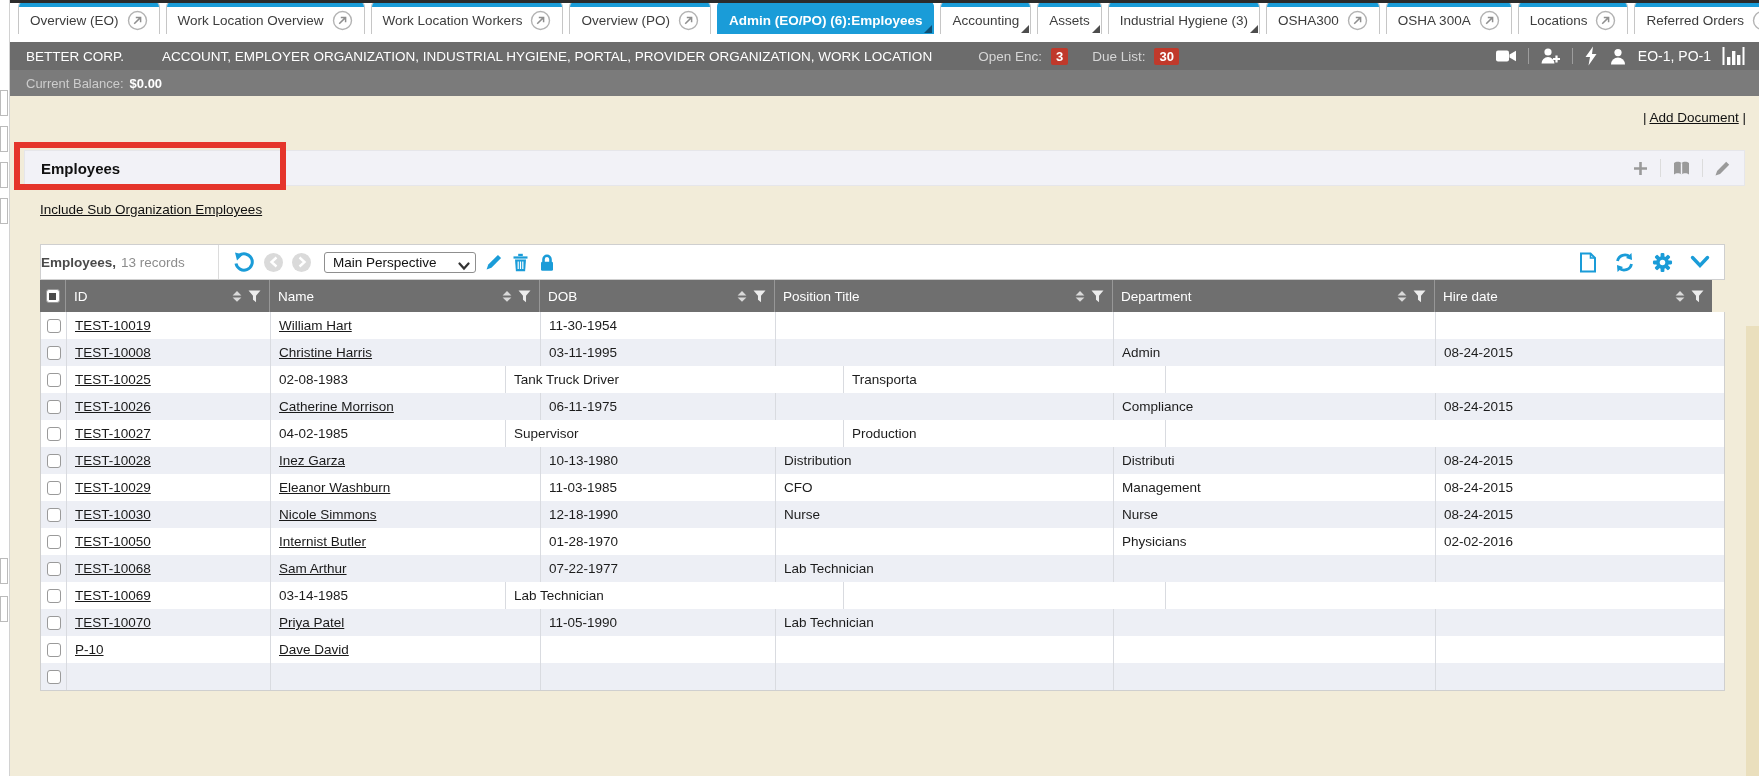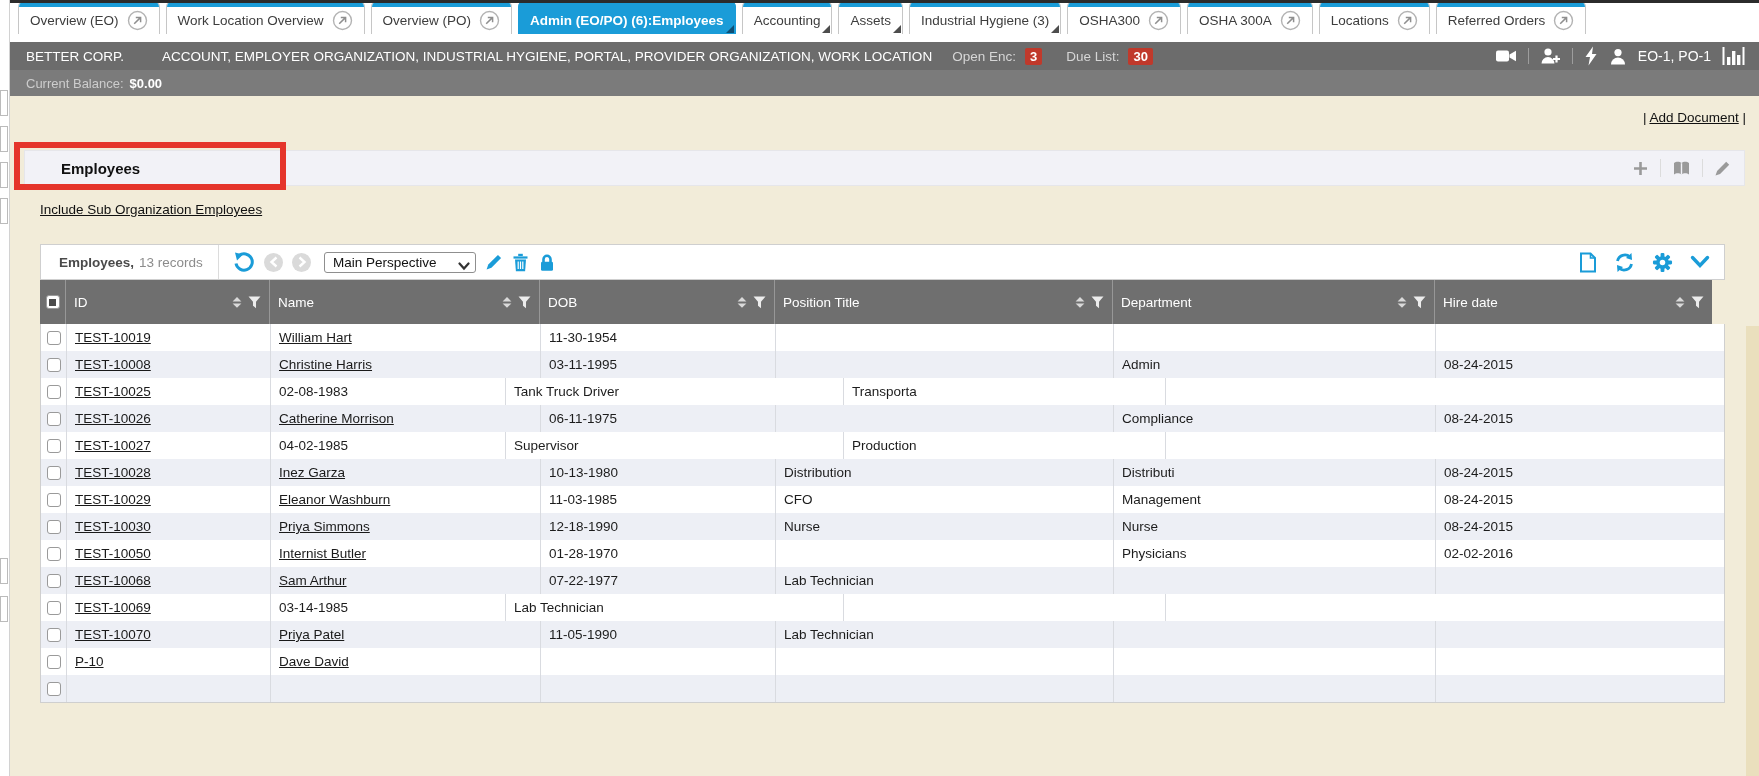--- a/index.html
+++ b/index.html
@@ -24,57 +24,57 @@
   .tab.active { background:#1a9cd8; border-color:#1a9cd8; color:#fff; font-weight:bold; }
   .tab .ext { margin-left:8px; width:21px; height:21px; display:inline-flex; }
   .fold { position:absolute; right:1px; bottom:1px; width:0; height:0;
     border-style:solid; border-width:0 0 8px 8px; border-color:transparent transparent #4d4d4d transparent; }
   .tab.active .fold { border-color:transparent transparent #0e4f74 transparent; }
   
   .orgbar { position:absolute; left:10px; right:0; top:42px; height:28px; background:#6c6c6c; color:#fff;
     display:flex; align-items:center; padding:0 14px 0 16px; }
   .modules { margin-left:38px; }
   .enc-label, .due-label { color:#d6d6d6; }
-  .enc-label { margin-left:20px; }
+  .enc-label { margin-left:46px; }
   .due-label { margin-left:24px; }
   .badge { background:#c0392b; color:#fff; font-weight:bold; padding:1px 5px; margin-left:9px; border-radius:2px; font-size:13px; }
   .org-icons { margin-left:auto; display:flex; align-items:center; gap:11px; }
   .vsep { width:1px; height:16px; background:#9d9d9d; }
   .user-label { font-size:14px; }
   
   .balbar { position:absolute; left:10px; right:0; top:70px; height:26px; background:#7b7b7b; color:#cdcdcd;
     display:flex; align-items:center; padding-left:16px; font-size:13px; }
   .balval { color:#fff; font-weight:bold; margin-left:6px; }
   
   .content { position:absolute; left:10px; right:0; top:96px; bottom:0; background:#f2ecd9; }
   .right-strip { position:absolute; right:0; top:230px; bottom:0; width:13px; background:#eadfbd; }
   .adddoc { text-align:right; padding:14px 13px 0 0; height:32px; color:#111; }
   .adddoc a { color:#111; text-decoration:underline; cursor:pointer;margin-top:12px; }
   .section-bar { margin:22px 14px 0 14px; height:36px; background:#f2f2f7; border:1px solid #e6e6ea;
     display:flex; align-items:center; padding:0 13px 0 16px; }
-  .section-title { font-size:15px; font-weight:bold; color:#111;margin-left:20px; }
+  .section-title { font-size:15px; font-weight:bold; color:#111; }
   .sec-icons { margin-left:auto; display:flex; align-items:center; gap:11px; }
   .sec-sep { width:1px; height:18px; background:#dcdcdc; }
   .sub-link { display:inline-block; margin:16px 0 0 30px; color:#111; text-decoration:underline; cursor:pointer; }
   
   .toolbar { margin:27px 34px 0 30px; height:36px; background:#fff; border:1px solid #cfcfcf;
     display:flex; align-items:center; }
-  .tb-title { width:178px; padding-left:18px; height:100%; display:flex; align-items:center; border-right:1px solid #dcdcdc; }
+  .tb-title { width:178px; height:100%; display:flex; align-items:center; border-right:1px solid #dcdcdc; }
   .tb-title b { color:#4a4a4a; }
   .tb-recs { color:#8c8c8c; margin-left:5px; }
   .tb-group { display:flex; align-items:center; gap:9px; margin-left:14px; }
   .nav-circle { width:19px; height:19px; border-radius:50%; background:#dadada; display:inline-flex; align-items:center; justify-content:center; }
   .selwrap { position:relative; display:inline-flex; margin-left:4px; }
   .selwrap select { appearance:none; -webkit-appearance:none; width:152px; height:21px; border:1px solid #8f8f8f; border-radius:3px;
     background:#fff; font-family:inherit; font-size:13.5px; padding:0 24px 0 8px; color:#111; }
   .selwrap .sel-chev { position:absolute; right:6px; top:7px; pointer-events:none; }
   .tb-right { margin-left:auto; display:flex; align-items:center; gap:17px; padding-right:14px; }
   .icon-btn { display:inline-flex; cursor:pointer; }
   
-  .grid-header { margin:0 47px 0 30px; height:44px; background:#6f6f6f; display:flex; color:#fff; }
+  .grid-header { margin:0 47px 0 30px; height:32px; background:#6f6f6f; display:flex; color:#fff; }
   .gh-cell { display:flex; align-items:center; padding:0 8px; border-right:1px solid rgba(255,255,255,.28); overflow:hidden; white-space:nowrap; }
   .gh-icons { margin-left:auto; display:flex; align-items:center; gap:6px; padding-left:6px; }
   .grid-body { margin:0 34px 0 30px; background:#fff; border:1px solid #cfcfcf; border-top:none; }
   .row { height:27px; display:flex; align-items:stretch; background:#fff; }
   .row.alt { background:#edeff5; }
   .cell { display:flex; align-items:center; padding:0 8px; border-right:1px solid #d9dbe0; overflow:hidden; white-space:nowrap; }
   .w-cb { width:26px; justify-content:center; padding:0; }
   .w-id { width:204px; } .w-name { width:270px; } .w-dob { width:235px; }
   .w-pos { width:338px; } .w-dept { width:322px; } .w-hire { flex:1; border-right:none; }
   .cb { width:14px; height:14px; border:1px solid #9a9a9a; border-radius:3px; background:#fff; display:inline-flex; align-items:center; justify-content:center; cursor:pointer; }
@@ -109,20 +109,29 @@
     <div class="tab">
       <span class="tab-label">Work Location Overview</span>
       <span class="ext">
         <svg width="21" height="21" viewBox="0 0 21 21">
           <circle cx="10.5" cy="10.5" r="9" fill="none" stroke="#b3b3b3" stroke-width="1.4"></circle>
           <path d="M7.2 13.8 L13.4 7.6 M8.8 7.4 h4.8 v4.8" fill="none" stroke="#8f8f8f" stroke-width="1.5"></path>
         </svg>
       </span>
     </div>
     <div class="tab">
+      <span class="tab-label">Work Location Workers</span>
+      <span class="ext">
+        <svg width="21" height="21" viewBox="0 0 21 21">
+          <circle cx="10.5" cy="10.5" r="9" fill="none" stroke="#b3b3b3" stroke-width="1.4"></circle>
+          <path d="M7.2 13.8 L13.4 7.6 M8.8 7.4 h4.8 v4.8" fill="none" stroke="#8f8f8f" stroke-width="1.5"></path>
+        </svg>
+      </span>
+    </div>
+    <div class="tab">
       <span class="tab-label">Overview (PO)</span>
       <span class="ext">
         <svg width="21" height="21" viewBox="0 0 21 21">
           <circle cx="10.5" cy="10.5" r="9" fill="none" stroke="#b3b3b3" stroke-width="1.4"></circle>
           <path d="M7.2 13.8 L13.4 7.6 M8.8 7.4 h4.8 v4.8" fill="none" stroke="#8f8f8f" stroke-width="1.5"></path>
         </svg>
       </span>
     </div>
     <div class="tab active">
       <span class="tab-label">Admin (EO/PO) (6):Employees</span>
@@ -608,21 +617,21 @@
         </div>
       </div>
       <div class="row alt">
         <div class="cell w-cb">
           <span class="cb"></span>
         </div>
         <div class="cell w-id">
           <a class="lnk">TEST-10030</a>
         </div>
         <div class="cell w-name">
-          <a class="lnk">Priya Simmons</a>
+          <a class="lnk">Nicole Simmons</a>
         </div>
         <div class="cell w-dob">
           <span>12-18-1990</span>
         </div>
         <div class="cell w-pos">
           <span>Nurse</span>
         </div>
         <div class="cell w-dept">
           <span>Nurse</span>
         </div>

